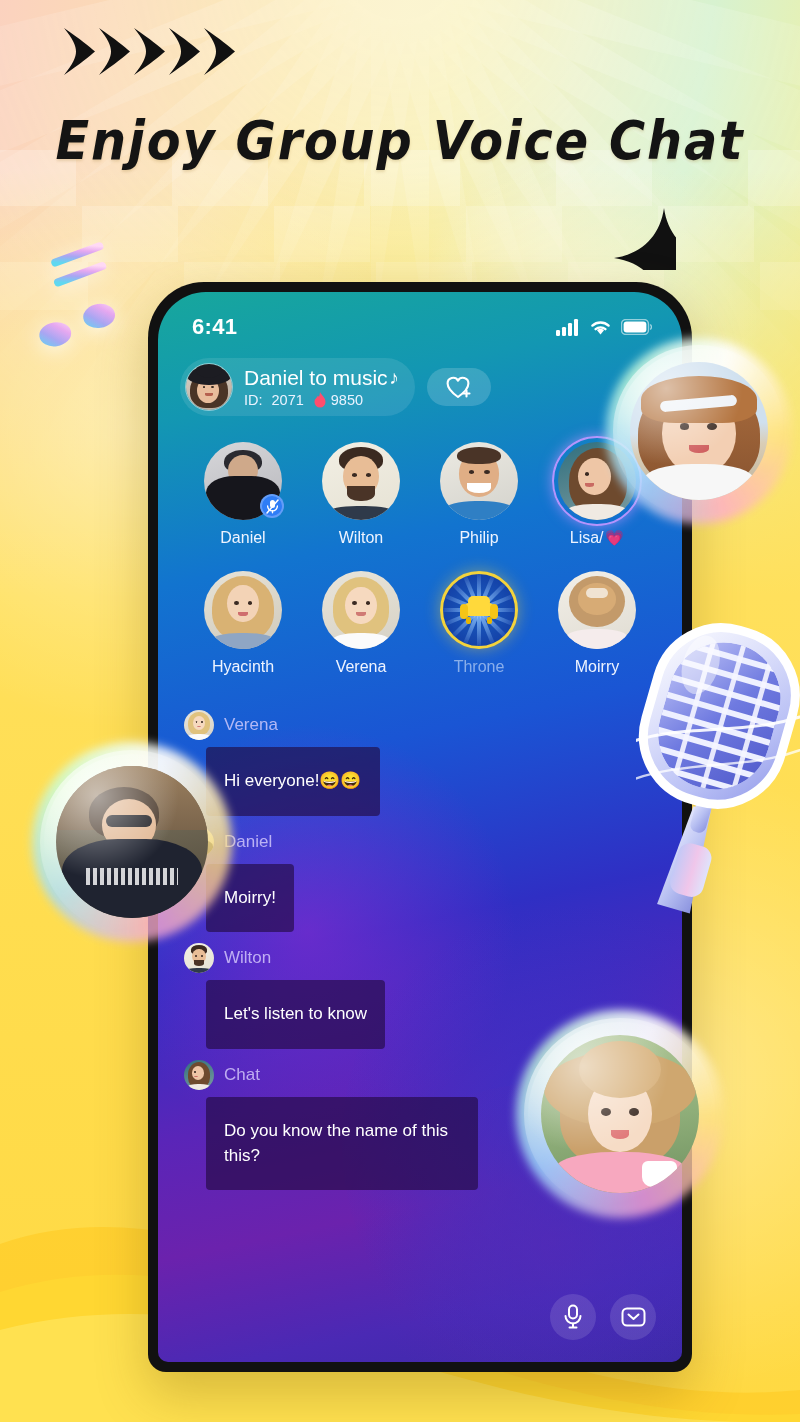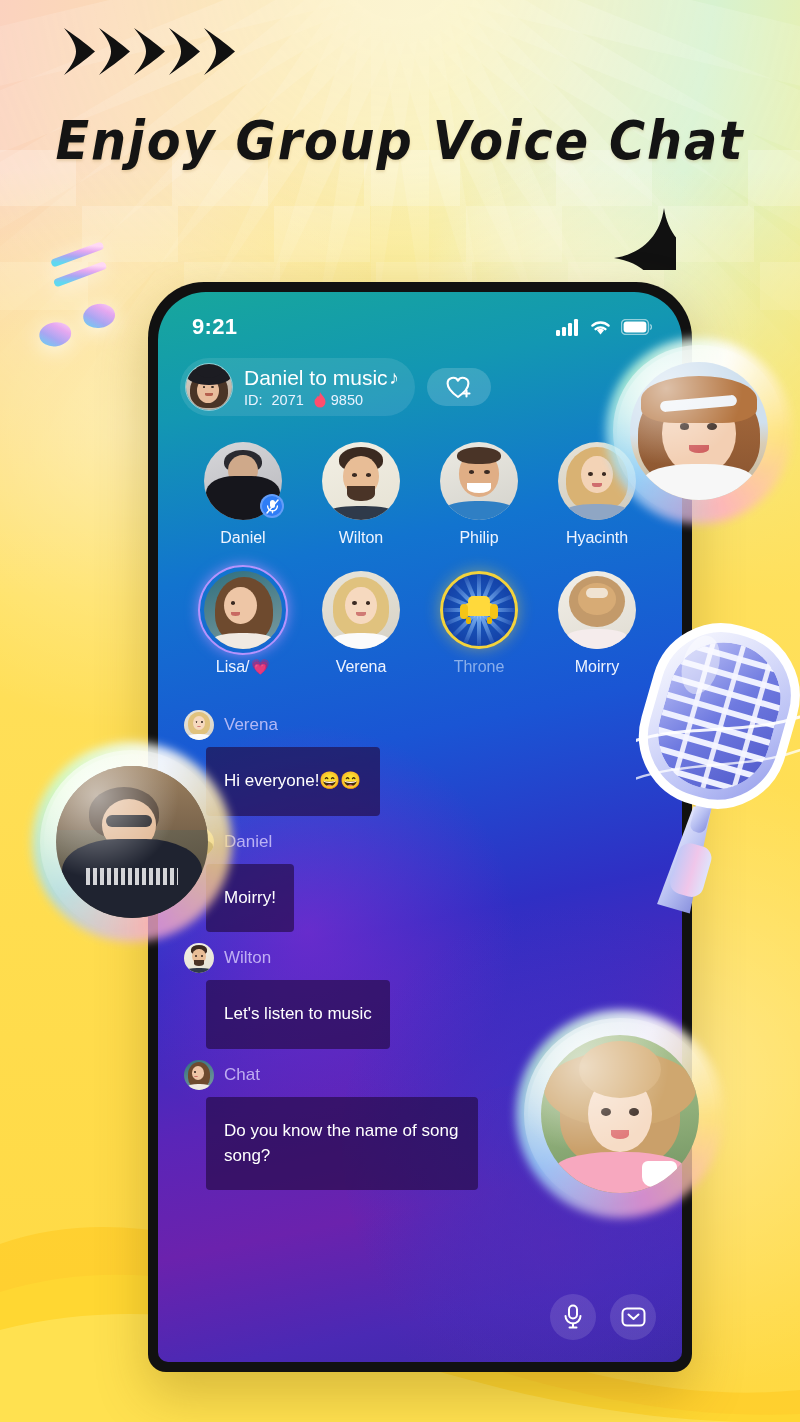--- a/index.html
+++ b/index.html
@@ -267,21 +267,21 @@
   </g>
 </svg>
 
 <div class="phone">
   <div class="screen">
     <div class="screen-glow1"></div>
     <div class="screen-glow2"></div>
     <div class="screen-glow3"></div>
 
     <div class="statusbar">
-      <div class="st-time">9:21</div>
+      <div class="st-time">6:41</div>
       <div class="st-right">
         <svg width="24" height="17" viewBox="0 0 24 17">
           <rect x="0" y="11" width="4" height="6" rx="1.3" fill="#fff"></rect>
           <rect x="6" y="8" width="4" height="9" rx="1.3" fill="#fff"></rect>
           <rect x="12" y="4" width="4" height="13" rx="1.3" fill="#fff"></rect>
           <rect x="18" y="0" width="4" height="17" rx="1.3" fill="#fff"></rect>
         </svg>
         <svg width="23" height="17" viewBox="0 0 23 17">
           <path d="M11.5 15.5 L8 11.2 a5.6 5.6 0 0 1 7 0 Z" fill="#fff"></path>
           <path d="M3.4 6.6 a12 12 0 0 1 16.2 0" stroke="#fff" stroke-width="2.4" fill="none" stroke-linecap="round"></path>
@@ -389,53 +389,53 @@
                  <div class="body" style="left:6%;bottom:0;width:88%;height:24%;background:#2f7fc4"></div>
               </div>
             </div>
           </div>
           <div class="seat-name">
             <span>Philip</span>
           </div>
         </div>
         <div class="seat">
           <div class="seat-ava">
+            <div class="seat-ring"></div>
+            <div class="seat-img">
+              <div class="ph">
+                <div class="sky" style="background:linear-gradient(160deg,#2f6f7e,#7e9ca0)"></div>
+                 <div class="hair" style="left:14%;top:8%;width:74%;height:84%;background:#6e4a2e"></div>
+                 <div class="head" style="left:26%;top:20%;width:42%;height:48%;background:#eec6a6"></div>
+                 <div class="eye" style="left:34%;top:38%;width:6%;height:5%"></div>
+                 <div class="mouth" style="left:34%;top:52%;width:12%;height:6%;background:#c96a62"></div>
+                 <div class="body" style="left:12%;bottom:0;width:76%;height:20%;background:#f0eae2"></div>
+              </div>
+            </div>
+          </div>
+          <div class="seat-name">
+            <span>Lisa/</span>
+            <span style="font-size: 15px;">💗</span>
+          </div>
+        </div>
+        <div class="seat">
+          <div class="seat-ava">
             <div class="seat-img">
               <div class="ph">
                 <div class="sky" style="background:linear-gradient(160deg,#e7e3d8,#cfc9ba)"></div>
                  <div class="hair" style="left:10%;top:6%;width:80%;height:82%;background:#d9b273"></div>
                  <div class="head" style="left:30%;top:18%;width:40%;height:48%;background:#f3d3b6"></div>
                  <div class="eye" style="left:39%;top:38%;width:6%;height:5%"></div>
                  <div class="eye" style="left:56%;top:38%;width:6%;height:5%"></div>
                  <div class="mouth" style="left:44%;top:52%;width:12%;height:6%;background:#cf6e6e"></div>
                  <div class="body" style="left:10%;bottom:0;width:80%;height:20%;background:#8fa6c4"></div>
               </div>
             </div>
           </div>
           <div class="seat-name">
             <span>Hyacinth</span>
-          </div>
-        </div>
-        <div class="seat">
-          <div class="seat-ava">
-            <div class="seat-ring"></div>
-            <div class="seat-img">
-              <div class="ph">
-                <div class="sky" style="background:linear-gradient(160deg,#2f6f7e,#7e9ca0)"></div>
-                 <div class="hair" style="left:14%;top:8%;width:74%;height:84%;background:#6e4a2e"></div>
-                 <div class="head" style="left:26%;top:20%;width:42%;height:48%;background:#eec6a6"></div>
-                 <div class="eye" style="left:34%;top:38%;width:6%;height:5%"></div>
-                 <div class="mouth" style="left:34%;top:52%;width:12%;height:6%;background:#c96a62"></div>
-                 <div class="body" style="left:12%;bottom:0;width:76%;height:20%;background:#f0eae2"></div>
-              </div>
-            </div>
-          </div>
-          <div class="seat-name">
-            <span>Lisa/</span>
-            <span style="font-size: 15px;">💗</span>
           </div>
         </div>
         <div class="seat">
           <div class="seat-ava">
             <div class="seat-img">
               <div class="ph">
                 <div class="sky" style="background:linear-gradient(160deg,#e9e5da,#d6d1c5)"></div>
                  <div class="hair" style="left:14%;top:8%;width:72%;height:76%;background:#e0c27e"></div>
                  <div class="head" style="left:30%;top:20%;width:40%;height:48%;background:#f6d9bf"></div>
                  <div class="eye" style="left:39%;top:38%;width:6%;height:5%"></div>
@@ -540,37 +540,37 @@
                  <div class="hair" style="left:22%;top:6%;width:56%;height:32%;background:#3b2a20"></div>
                  <div class="head" style="left:27%;top:18%;width:46%;height:52%;background:#e8bd96"></div>
                  <div class="eye" style="left:38%;top:40%;width:7%;height:5%"></div>
                  <div class="eye" style="left:56%;top:40%;width:7%;height:5%"></div>
                  <div style="position:absolute;left:32%;top:56%;width:36%;height:20%;background:#4a3427;border-radius:0 0 46% 46%"></div>
                  <div class="body" style="left:8%;bottom:0;width:84%;height:18%;background:#2f3a4a"></div>
               </div>
             </div>
             <div class="msg-name">Wilton</div>
           </div>
-          <div class="bubble">Let's listen to music</div>
+          <div class="bubble">Let's listen to know</div>
         </div>
         <div class="msg indent">
           <div class="msg-top">
             <div class="msg-av">
               <div class="ph">
                 <div class="sky" style="background:linear-gradient(160deg,#2f6f7e,#7e9ca0)"></div>
                  <div class="hair" style="left:14%;top:8%;width:74%;height:84%;background:#6e4a2e"></div>
                  <div class="head" style="left:26%;top:20%;width:42%;height:48%;background:#eec6a6"></div>
                  <div class="eye" style="left:34%;top:38%;width:6%;height:5%"></div>
                  <div class="mouth" style="left:34%;top:52%;width:12%;height:6%;background:#c96a62"></div>
                  <div class="body" style="left:12%;bottom:0;width:76%;height:20%;background:#f0eae2"></div>
               </div>
             </div>
             <div class="msg-name">Chat</div>
           </div>
-          <div class="bubble">Do you know the name of song song?</div>
+          <div class="bubble">Do you know the name of this this?</div>
         </div>
       </div>
 
     <div class="botbar">
       <div class="bot-btn">
         <svg width="22" height="26" viewBox="0 0 22 26">
           <rect x="7" y="1.5" width="8" height="13" rx="4" fill="none" stroke="#fff" stroke-width="2"></rect>
           <path d="M3.5 12 a7.5 7.5 0 0 0 15 0" fill="none" stroke="#fff" stroke-width="2" stroke-linecap="round"></path>
           <path d="M11 19.5 v4 M7.5 23.5 h7" stroke="#fff" stroke-width="2" stroke-linecap="round"></path>
         </svg>

